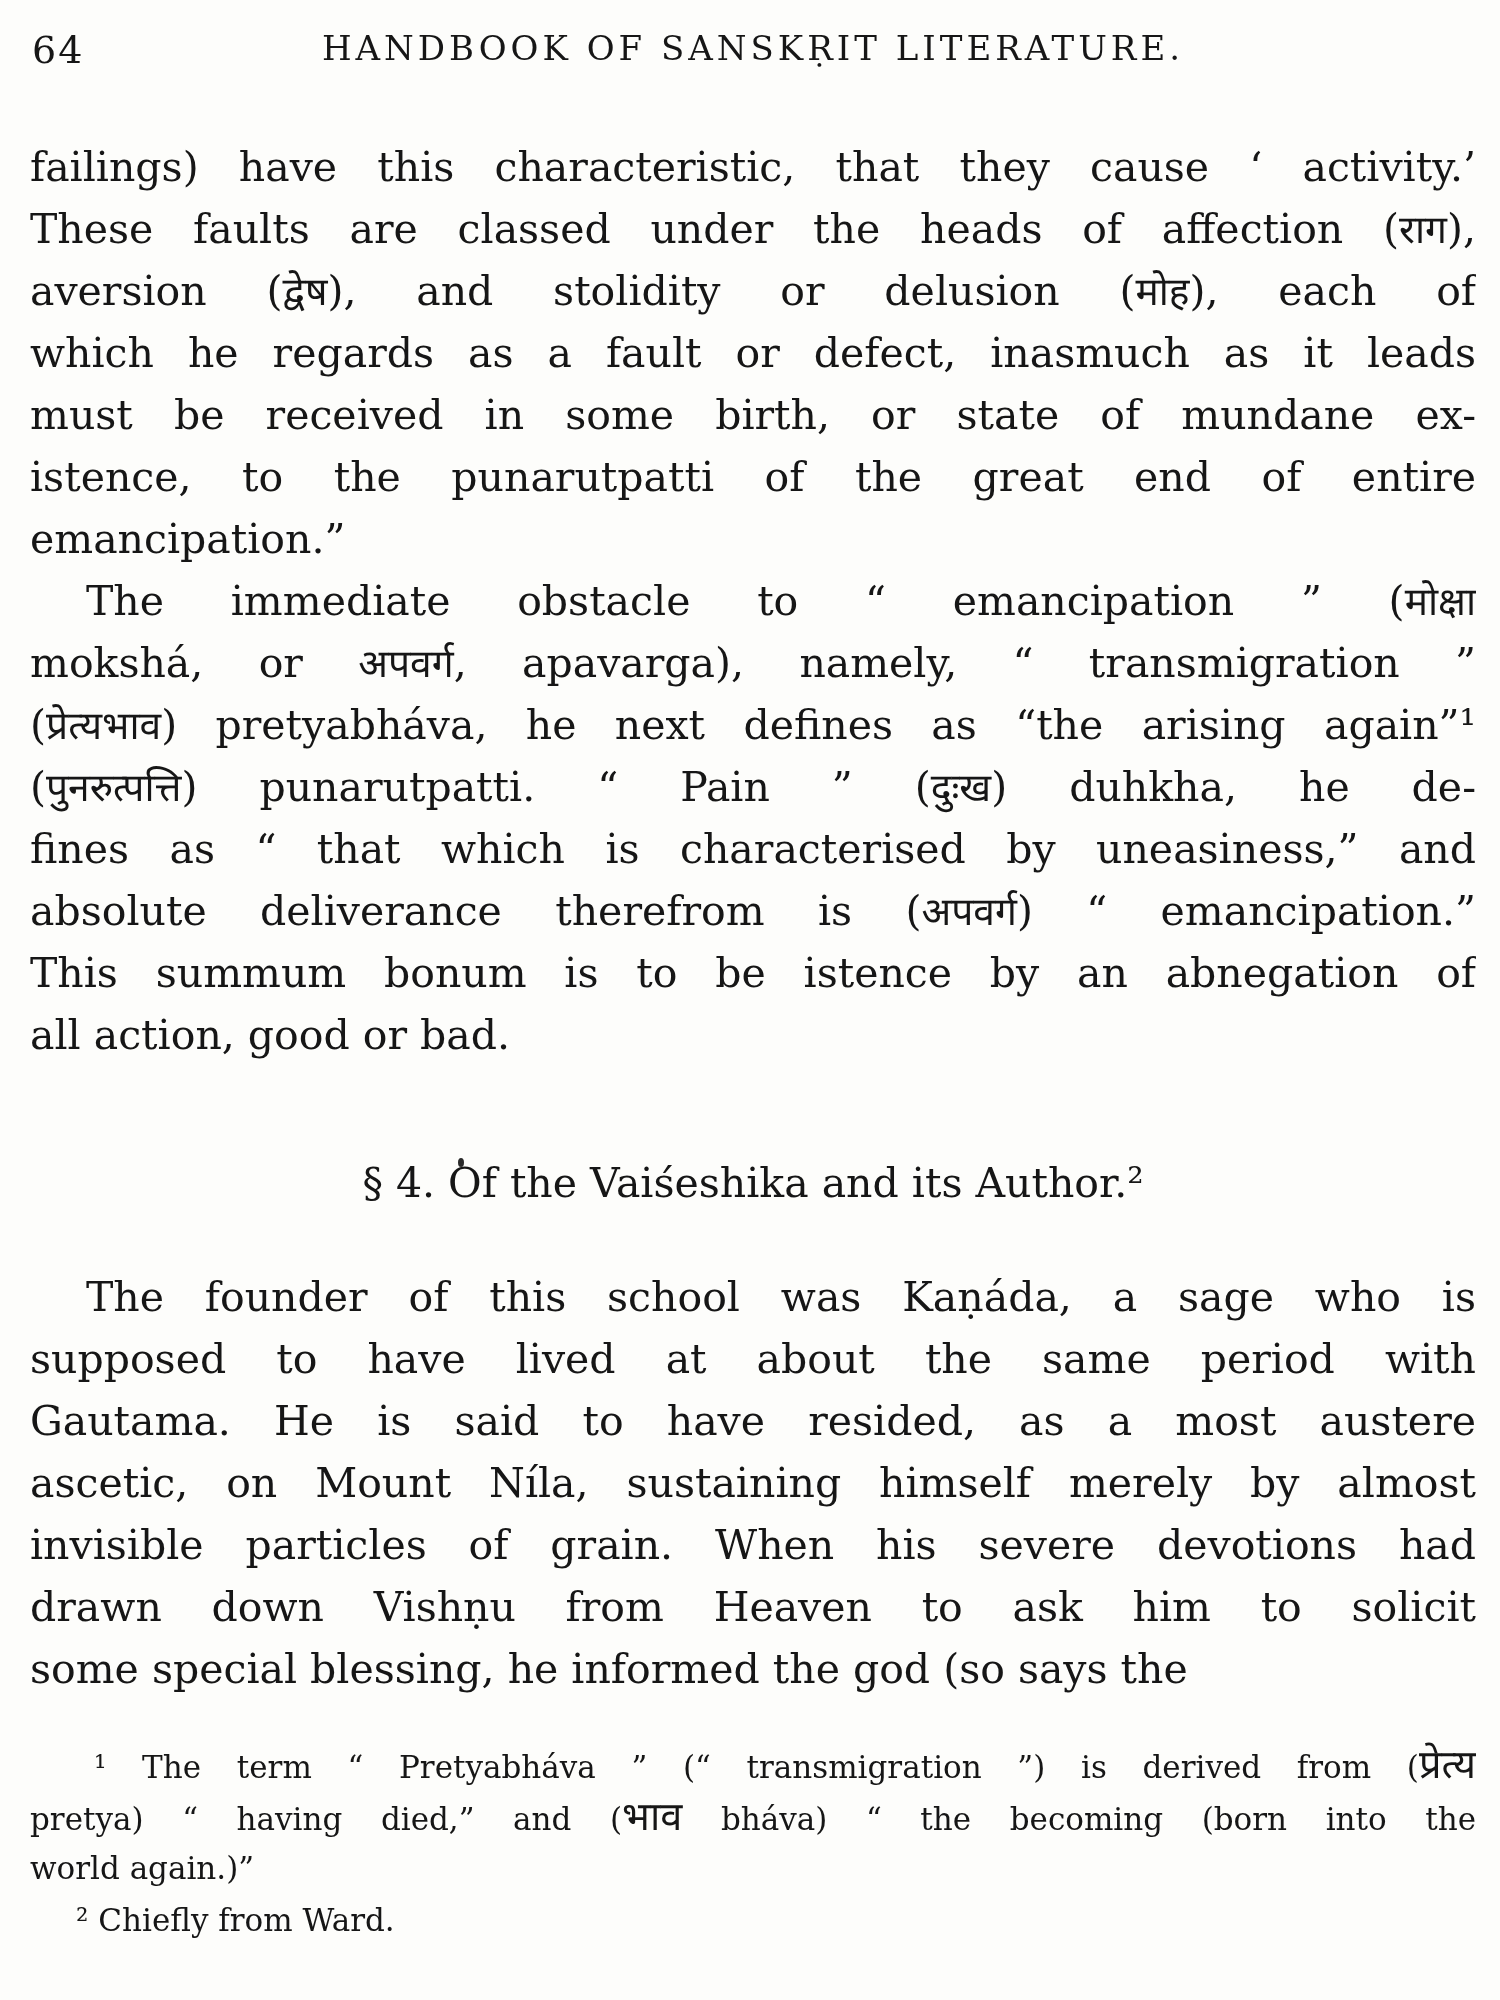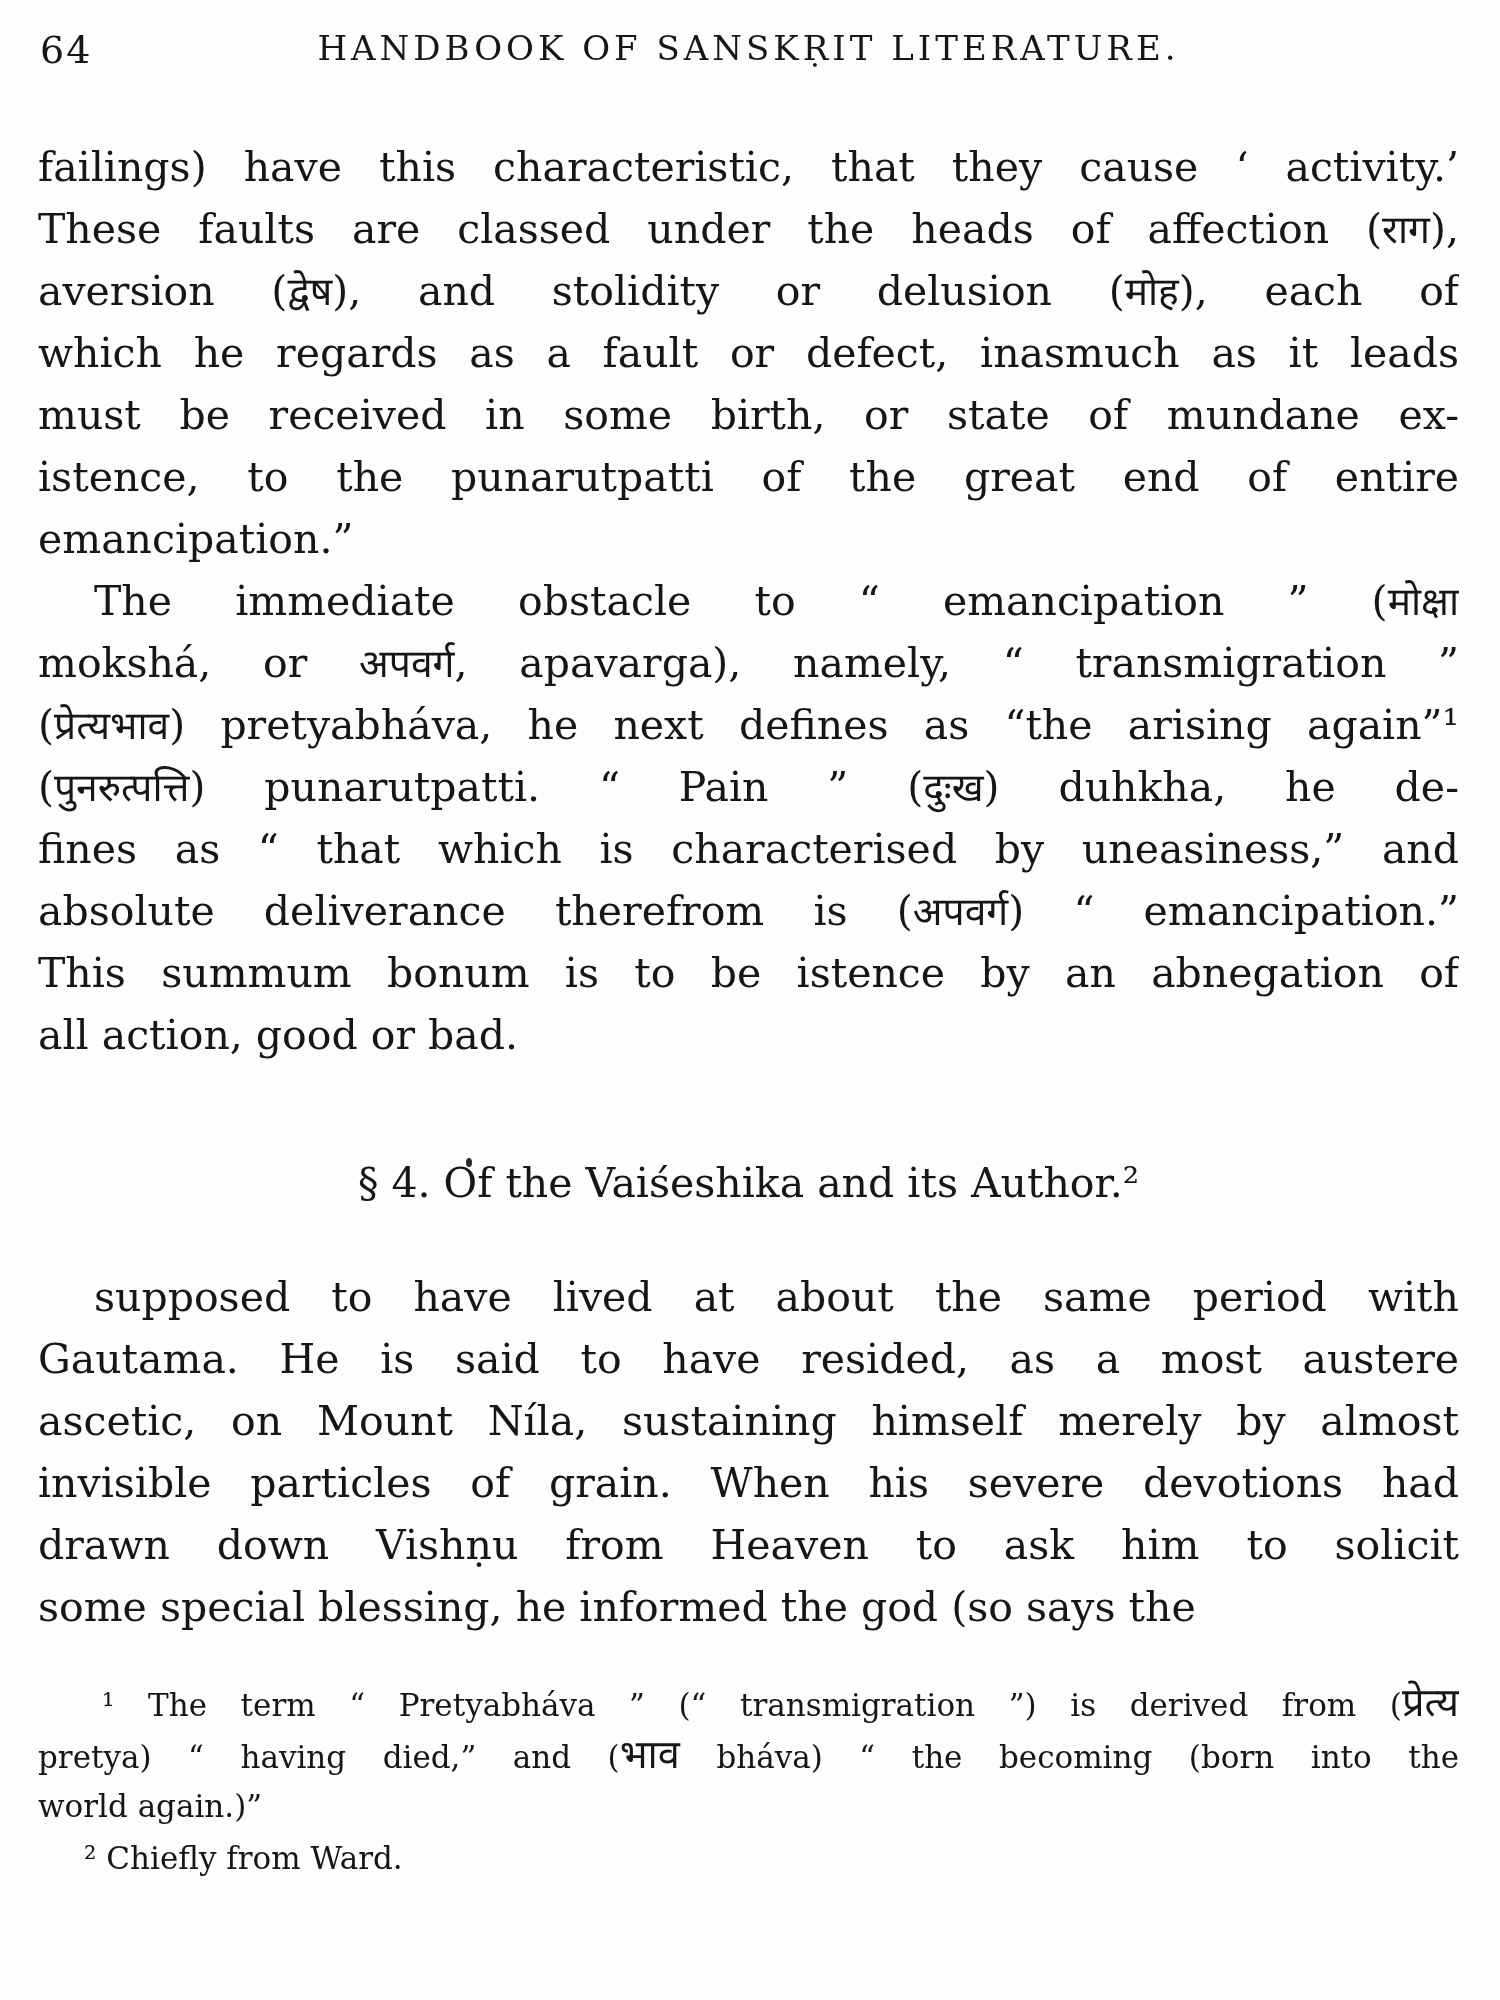--- a/index.html
+++ b/index.html
@@ -6,23 +6,22 @@
   body {
     width: 1500px; height: 2000px;
     background: #fdfdfb;
     color: #161616;
     font-family: "DejaVu Serif", "Liberation Serif", serif;
     position: relative;
     overflow: hidden;
   }
   .page {
     position: absolute; inset: 0;
-    padding: 22px 41px 0 30px;
+    padding: 22px 24px 0 30px;
     box-sizing: border-box;
-    margin-left: 8px;
   }
   .header { position: relative; height: 50px; margin-top: 2px; }
   .page-num {
     position: absolute; left: 2px; top: 4px;
     font-size: 38px; letter-spacing: 2px;
   }
   .header-title {
     text-align: center;
     font-size: 34px;
     letter-spacing: 4px;
@@ -88,20 +87,21 @@
         <div class="line"><span class="seg-i">mokshá</span><span>, or </span><span class="seg-dev">अपवर्ग</span><span>, </span><span class="seg-i">apavarga</span><span>), namely, “ transmigration ”</span></div>
         <div class="line"><span>(</span><span class="seg-dev">प्रेत्यभाव</span><span>) </span><span class="seg-i">pretyabháva</span><span>, he next defines as “the arising again”¹</span></div>
         <div class="line"><span>(</span><span class="seg-dev">पुनरुत्पत्ति</span><span>) </span><span class="seg-i">punarutpatti</span><span>.   “ Pain ” (</span><span class="seg-dev">दुःख</span><span>) </span><span class="seg-i">duhkha</span><span>, he de-</span></div>
         <div class="line"><span>fines as “ that which is characterised by uneasiness,” and</span></div>
         <div class="line"><span>absolute deliverance therefrom is (</span><span class="seg-dev">अपवर्ग</span><span>) “ emancipation.”</span></div>
         <div class="line"><span>This </span><span class="seg-i">summum bonum</span><span> is to be istence by an abnegation of</span></div>
         <div class="line last"><span>all action, good or bad.</span></div>
       </div>
     <h2 class="section-heading"><span>§ 4.  </span><span class="seg-i">Of the Vaiśeshika and its Author.²</span></h2>
     <div class="para para-3 indent-first">
+        <div class="line"><span>The founder of this school was Kaṇáda, a sage who is</span></div>
         <div class="line"><span>supposed to have lived at about the same period with</span></div>
         <div class="line"><span>Gautama.  He is said to have resided, as a most austere</span></div>
         <div class="line"><span>ascetic, on Mount </span><span class="seg-i">Níla</span><span>, sustaining himself merely by almost</span></div>
         <div class="line"><span>invisible particles of grain.  When his severe devotions had</span></div>
         <div class="line"><span>drawn down Vishṇu from Heaven to ask him to solicit</span></div>
         <div class="line last"><span>some special blessing, he informed the god (so says the</span></div>
       </div>
   </div>
 
   <div class="footnotes">

